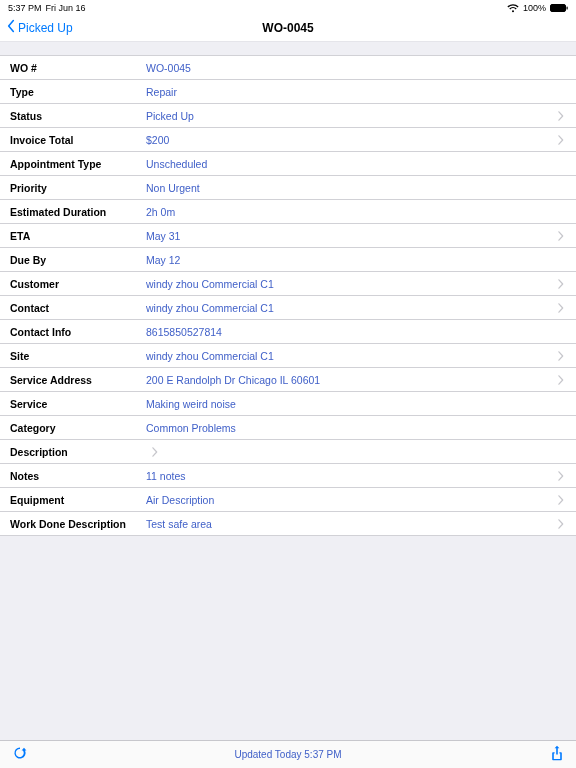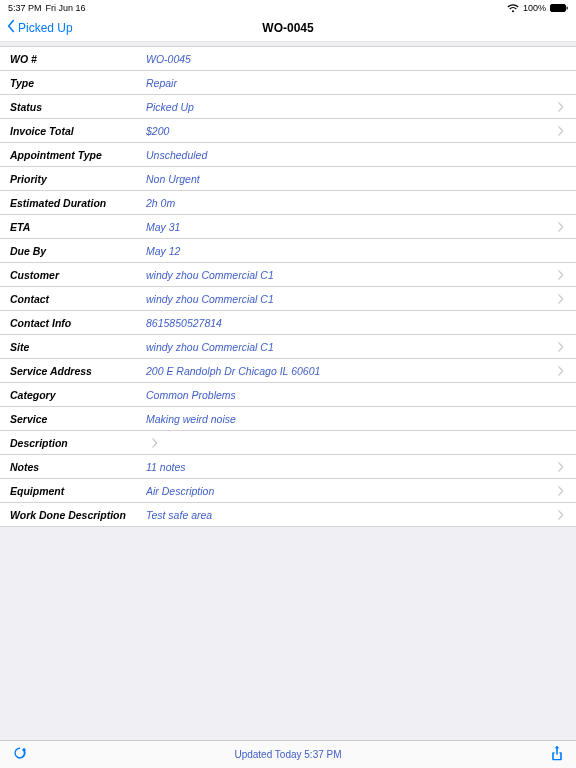--- a/index.html
+++ b/index.html
@@ -44,21 +44,21 @@
     display: flex;
     align-items: center;
     color: #007aff;
     font-size: 12px;
     cursor: pointer;
   }
   .nav-back svg { width: 14px; height: 14px; }
   .nav-title { font-size: 12px; font-weight: 600; }
 
   
-  .list { margin-top: 4px; background: #fff; border-top: 0.5px solid #d1d1d6; font-style: italic; }
+  .list { margin-top: 13px; background: #fff; border-top: 0.5px solid #d1d1d6; }
   .row {
     display: flex;
     align-items: center;
     height: 24px;
     padding: 0 12px 0 10px;
     border-bottom: 0.5px solid #d1d1d6;
     position: relative;
   }
   .row-label {
     width: 136px;
@@ -229,26 +229,26 @@
     <div class="row">
       <div class="row-label">Service Address</div>
       <div class="row-value">200 E Randolph Dr Chicago IL 60601</div>
       <div class="chevron">
         <svg viewBox="0 0 7 12">
           <path d="M1 1l4.5 5L1 11" stroke="#c7c7cc" stroke-width="1.5" fill="none" stroke-linecap="round" stroke-linejoin="round"></path>
         </svg>
       </div>
     </div>
     <div class="row">
+      <div class="row-label">Service</div>
+      <div class="row-value">Making weird noise</div>
+    </div>
+    <div class="row">
       <div class="row-label">Category</div>
       <div class="row-value">Common Problems</div>
-    </div>
-    <div class="row">
-      <div class="row-label">Service</div>
-      <div class="row-value">Making weird noise</div>
     </div>
     <div class="row">
       <div class="row-label">Description</div>
       <div class="chevron">
         <svg viewBox="0 0 7 12">
           <path d="M1 1l4.5 5L1 11" stroke="#c7c7cc" stroke-width="1.5" fill="none" stroke-linecap="round" stroke-linejoin="round"></path>
         </svg>
       </div>
     </div>
     <div class="row">

